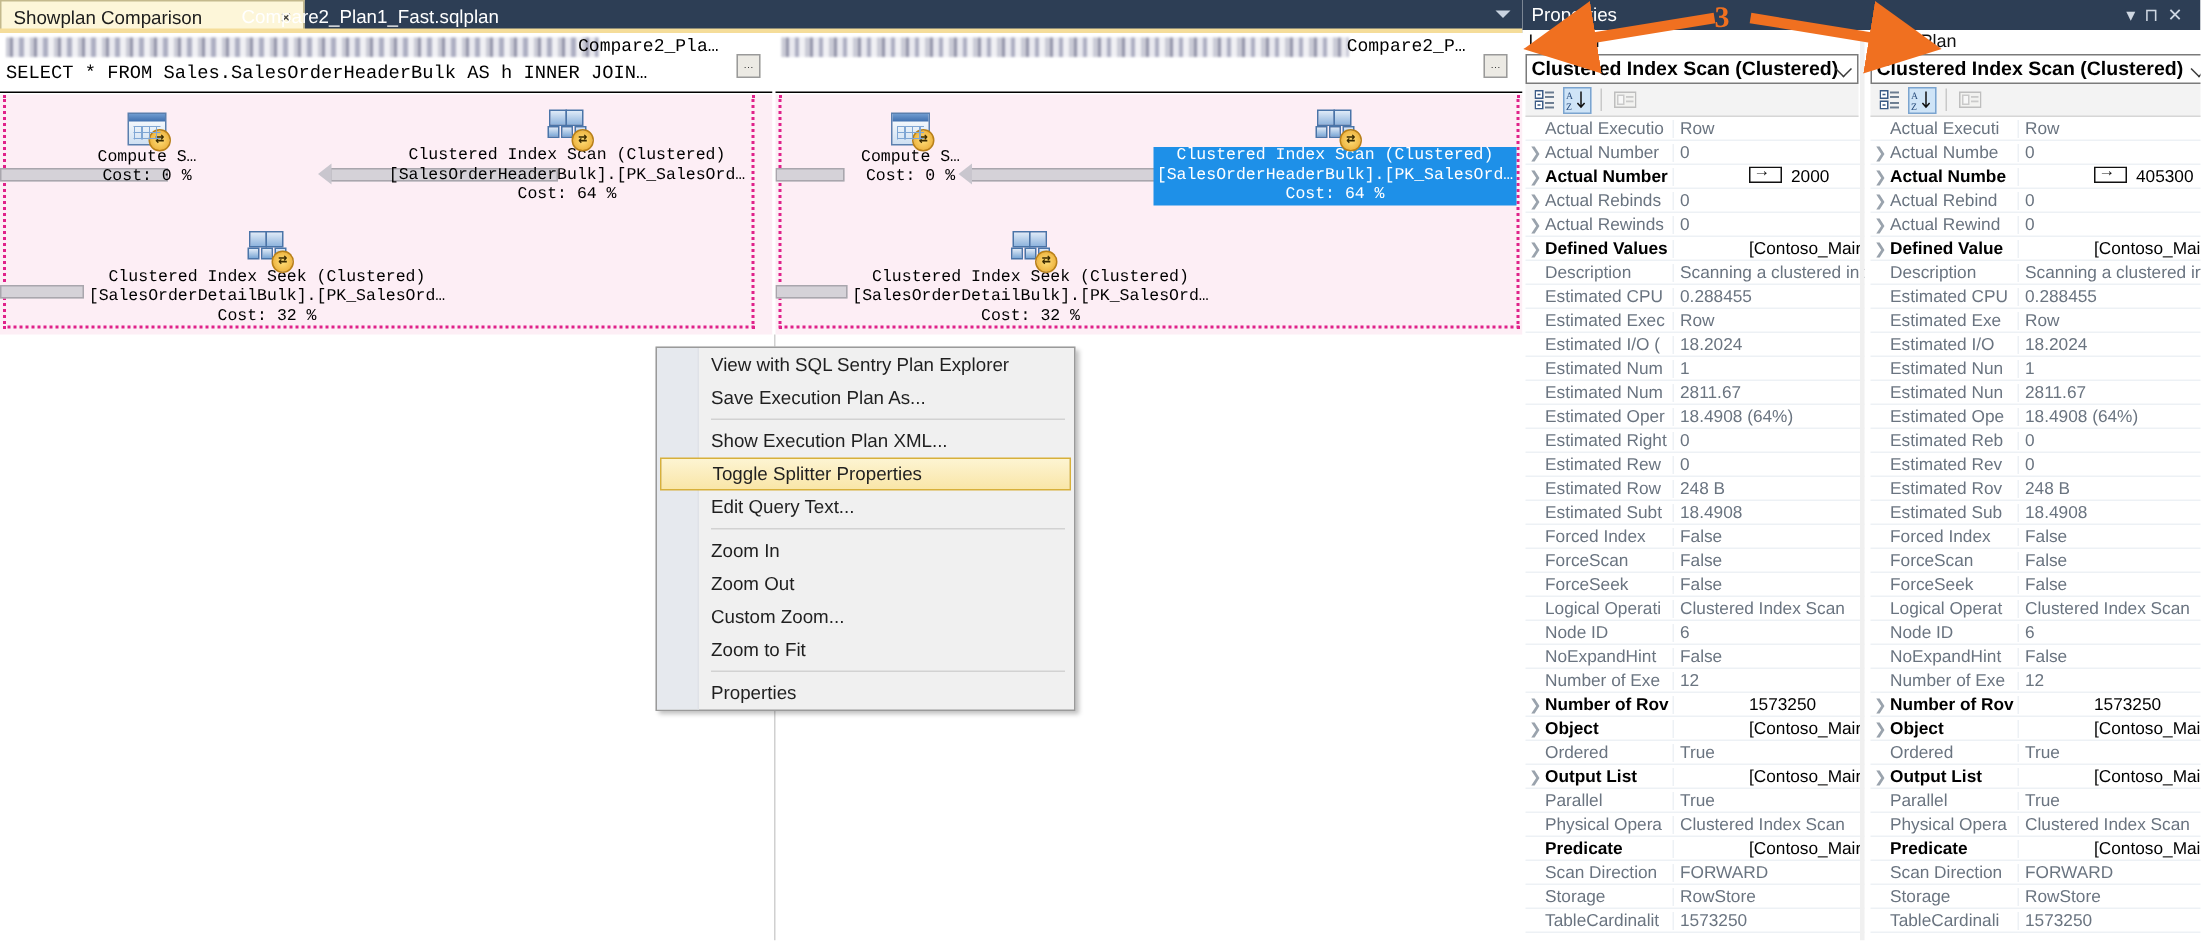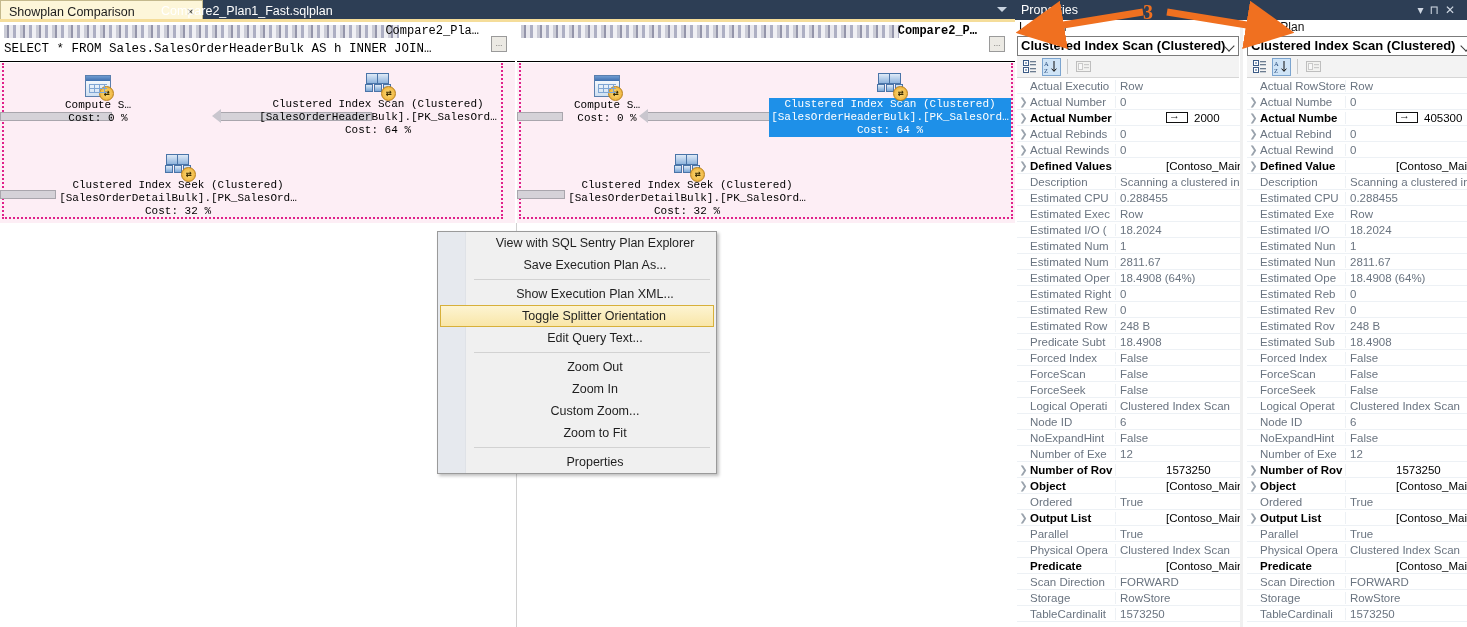--- a/index.html
+++ b/index.html
@@ -110,21 +110,21 @@
     border-top:7px solid transparent;border-bottom:7px solid transparent;
     border-right:9px solid #c9c6ce; }
 
   
   .vsplit { position:absolute; top:223px; left:516px; width:1px; height:404px; background:#d0d0d0; }
   .vgap   { position:absolute; top:22px; left:515px; width:2px; height:201px; background:#ffffff; }
 
   
   .ctxmenu { position:absolute; left:437px; top:231px; width:280px;
              background:#f0f0f0; border:1px solid #9a9a9a;
-             box-shadow: 2px 2px 3px rgba(0,0,0,.25); text-align: center; }
+             box-shadow: 2px 2px 3px rgba(0,0,0,.25); }
   .ctxmenu .gutter { position:absolute; left:0; top:0; width:28px; height:100%;
                      background:#e6e9ee; border-right:1px solid #dfe2e7;}
   .mi { position:relative; height:22px; line-height:22px; padding-left:36px;
         font-size:12.5px; color:#1f1f1f; white-space:nowrap; }
   .mi.hl { background:linear-gradient(#fdf4d2,#f9e6a8); border:1px solid #d7b03a;
            margin:0 2px; padding-left:34px; height:22px; line-height:20px; }
   .sep { height:1px; background:#d2d2d2; margin:3px 6px 3px 36px; }
 
   
   .propwin { position:absolute; left:1015px; top:0; width:452px; height:627px; background:#ffffff; }
@@ -238,21 +238,21 @@
         <span class="lbl">Cost: 32 %</span>
       </div>
     </div>
   </div>
 
   <div class="vgap"></div>
 
   <div class="planpane right">
     <div class="qhead">
       <div class="blur"></div>
-      <div class="fname" style="right:38px;font-weight:bold;">Compare2_P…</div>
+      <div class="fname" style="right:38px;">Compare2_P…</div>
       <div class="expbtn" style="right:10px;">
         <span>…</span>
       </div>
     </div>
     <div class="plancanvas right">
       <div class="dashborder"></div>
 
       <div class="arrow-h" style="left:0px; top:49px; width:46px;"></div>
       <div class="arrow-h" style="left:130px; top:49px; width:125px;"></div>
       <div class="arrow-head" style="left:122px; top:46px;"></div>
@@ -296,25 +296,25 @@
 
   <div class="vsplit"></div>
 
   <div class="ctxmenu">
     <div class="gutter"></div>
     <div id="ctx-items">
         <div class="mi">View with SQL Sentry Plan Explorer</div>
         <div class="mi">Save Execution Plan As...</div>
         <div class="sep"></div>
         <div class="mi">Show Execution Plan XML...</div>
-        <div class="mi hl">Toggle Splitter Orientation</div>
+        <div class="mi hl">Toggle Splitter Properties</div>
         <div class="mi">Edit Query Text...</div>
         <div class="sep"></div>
+        <div class="mi">Zoom In</div>
         <div class="mi">Zoom Out</div>
-        <div class="mi">Zoom In</div>
         <div class="mi">Custom Zoom...</div>
         <div class="mi">Zoom to Fit</div>
         <div class="sep"></div>
         <div class="mi">Properties</div>
       </div>
   </div>
 
   <div class="propwin">
     <div class="prop-title">
       <span>Properties</span>
@@ -435,21 +435,21 @@
             <div class="nm">Estimated Rew</div>
             <div class="vl">0</div>
           </div>
           <div class="prow">
             <div class="exp"></div>
             <div class="nm">Estimated Row</div>
             <div class="vl">248 B</div>
           </div>
           <div class="prow">
             <div class="exp"></div>
-            <div class="nm">Predicate Subt</div>
+            <div class="nm">Estimated Subt</div>
             <div class="vl">18.4908</div>
           </div>
           <div class="prow">
             <div class="exp"></div>
             <div class="nm">Forced Index</div>
             <div class="vl">False</div>
           </div>
           <div class="prow">
             <div class="exp"></div>
             <div class="nm">ForceScan</div>
@@ -566,21 +566,21 @@
               <rect x="0.5" y="1.5" width="14" height="10" fill="#f2f2ee" stroke="#808080"></rect>
               <rect x="2.5" y="3.5" width="4" height="6" fill="#fff" stroke="#9a9a9a"></rect>
               <rect x="8" y="4" width="5" height="1.2" fill="#9a9a9a"></rect>
               <rect x="8" y="7" width="5" height="1.2" fill="#9a9a9a"></rect>
             </svg>
         </div>
       </div>
       <div class="grid" id="grid-right">
           <div class="prow">
             <div class="exp"></div>
-            <div class="nm">Actual RowStore</div>
+            <div class="nm">Actual Executi</div>
             <div class="vl">Row</div>
           </div>
           <div class="prow">
             <div class="exp">❯</div>
             <div class="nm">Actual Numbe</div>
             <div class="vl">0</div>
           </div>
           <div class="prow bold">
             <div class="exp">❯</div>
             <div class="nm">Actual Numbe</div>

